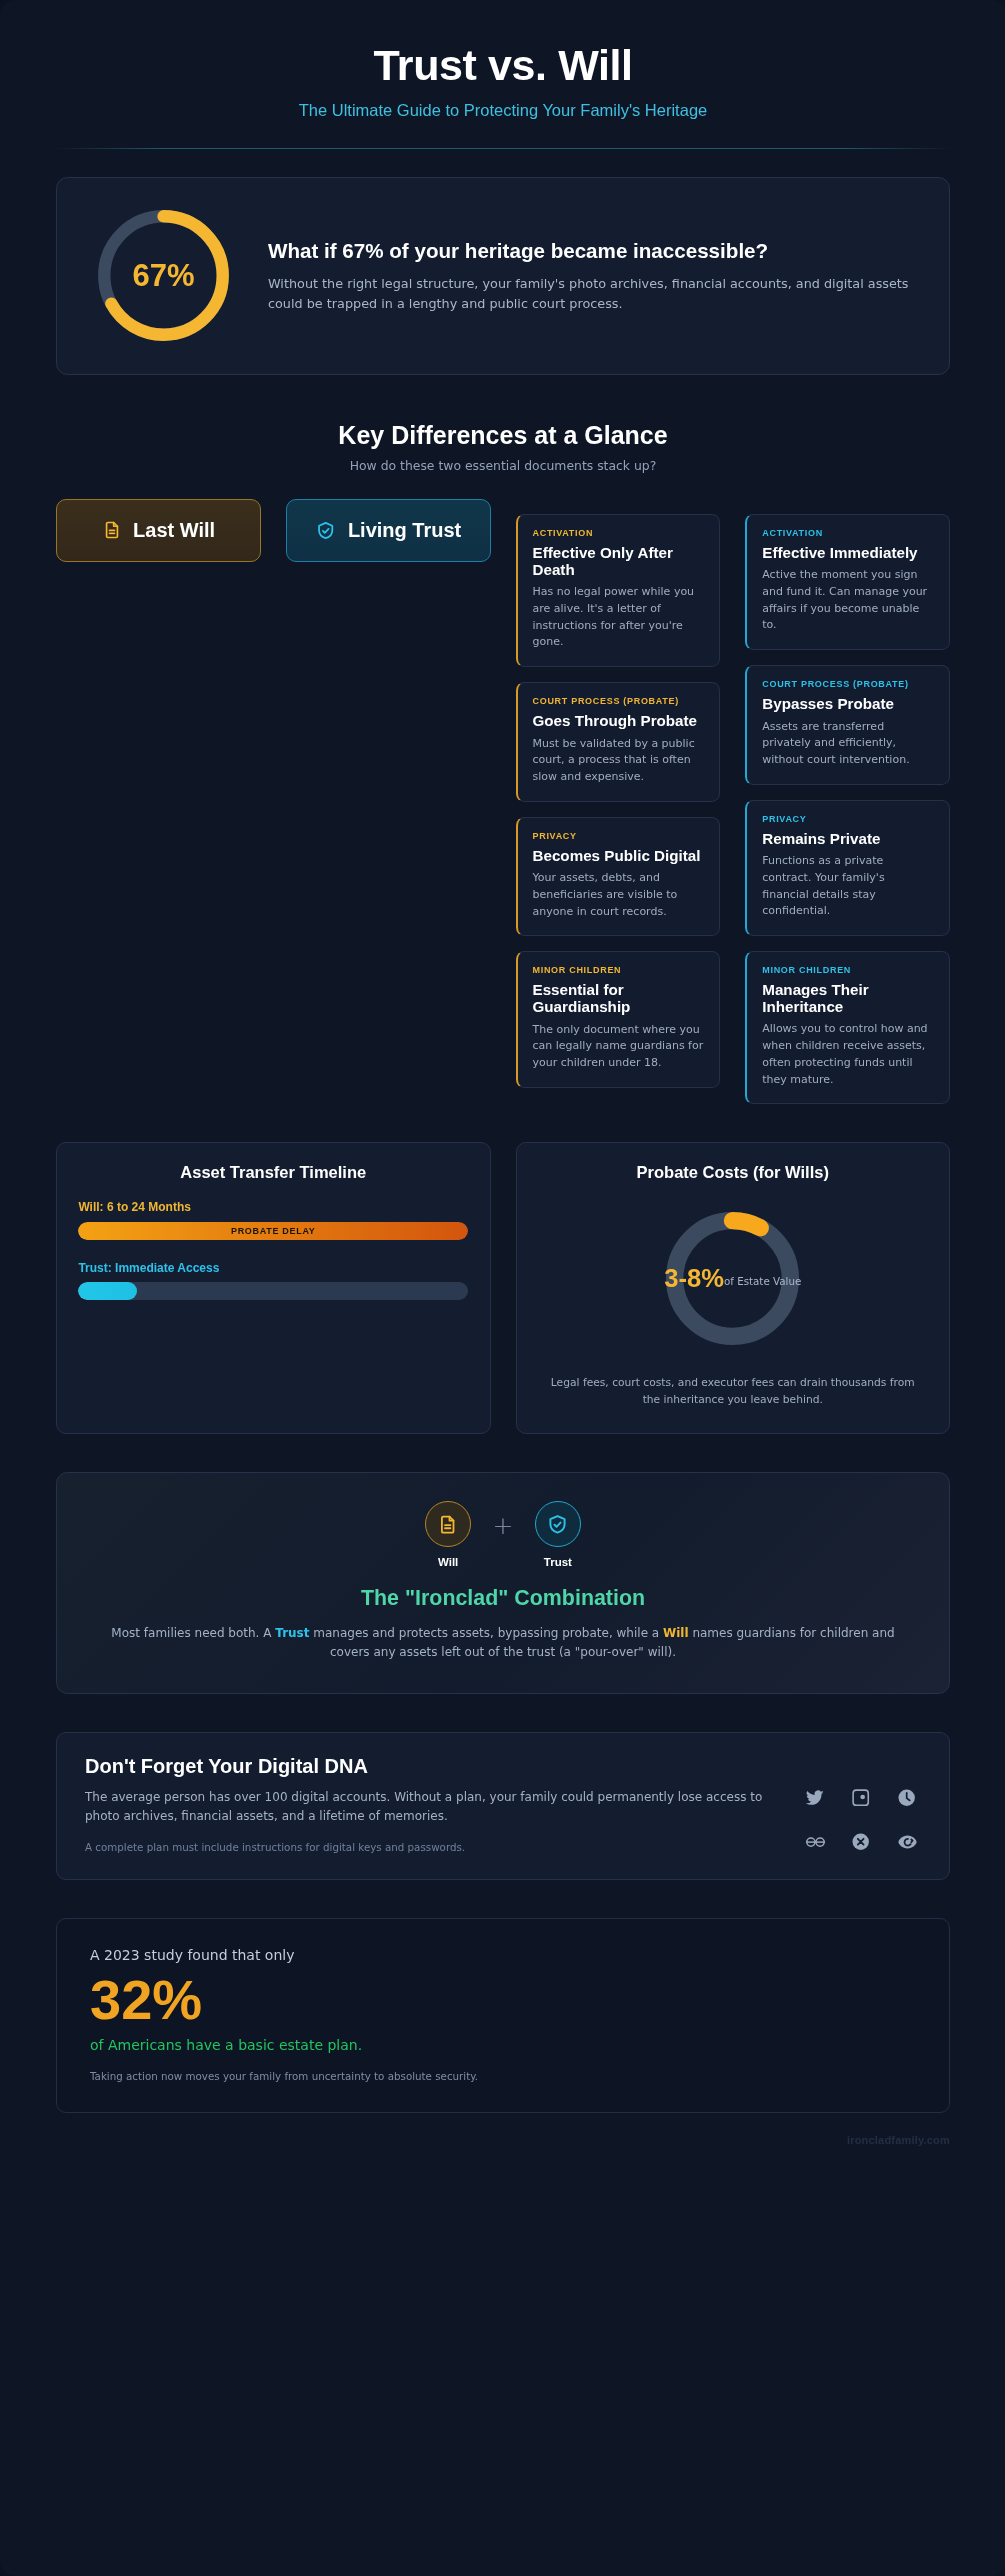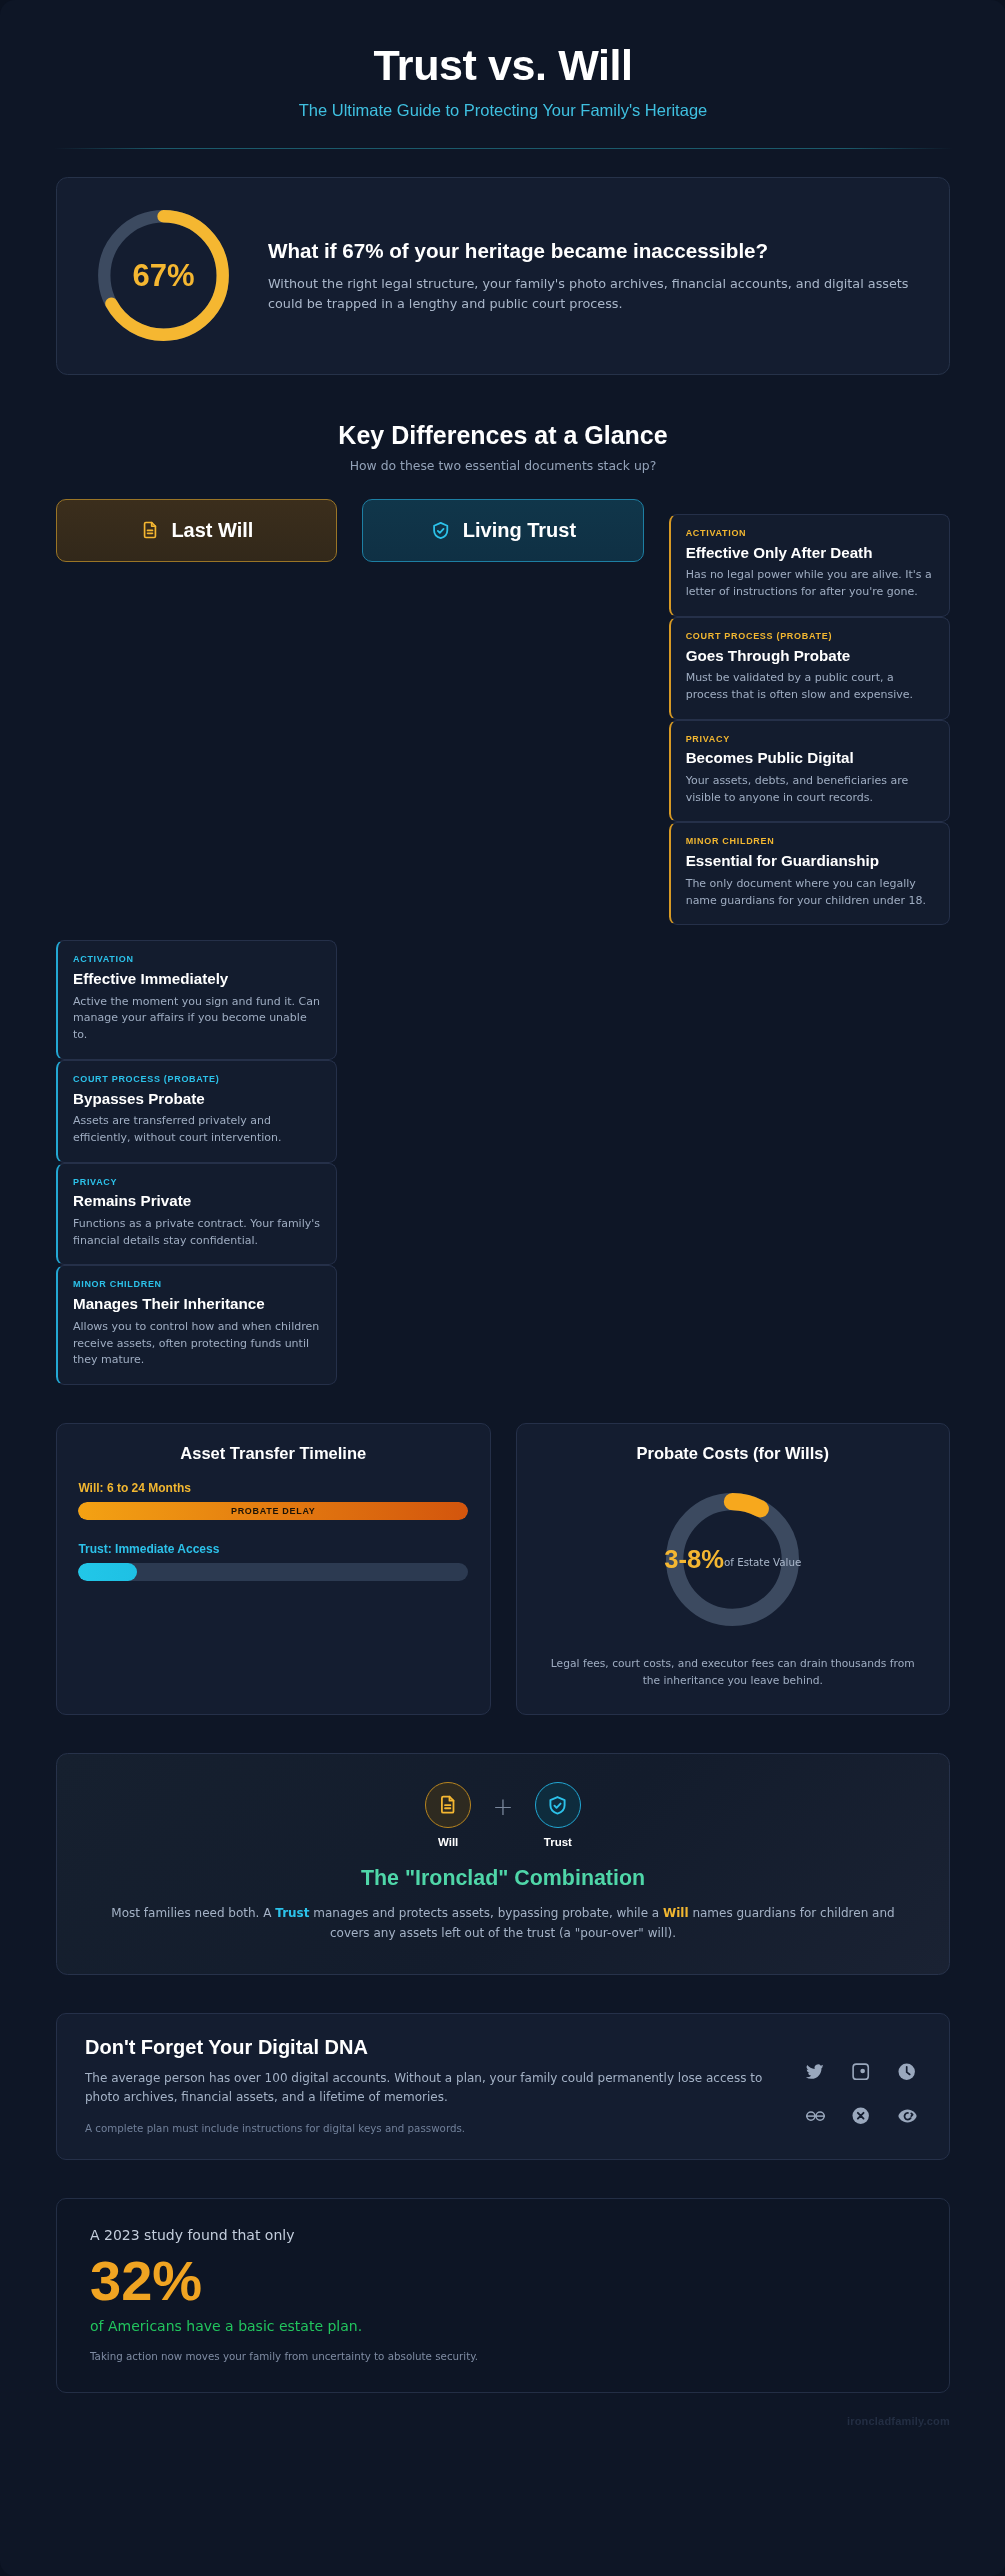--- a/index.html
+++ b/index.html
@@ -99,21 +99,21 @@
   .section-head p {
     margin: 8.2px 0 0 0;
     font-size: 12.4px;
     color: #93a2b8;
   }
 
   
   .compare {
     margin: 26px 56px 0 56px;
     display: grid;
-    grid-template-columns: 1fr 1fr 1fr;
+    grid-template-columns: 1fr 1fr 1fr 1fr;
     column-gap: 25px;
     row-gap: 0;
   }
   .col-head {
     display: flex;
     align-items: center;
     justify-content: center;
     gap: 11.5px;
     height: 61px;
     border-radius: 10px;
@@ -125,21 +125,21 @@
   .col-head.will {
     background: linear-gradient(180deg, #3b2e1c 0%, #32281a 100%);
     border: 0.8px solid #9a7526;
   }
   .col-head.trust {
     background: linear-gradient(180deg, #10364a 0%, #0f3044 100%);
     border: 0.8px solid #1d7fa3;
   }
   .col-head .ico { display: flex; align-items: center; }
 
-  .cards-col { display: flex; flex-direction: column; gap: 0; margin-top: 15px; }
+  .cards-col { display: flex; flex-direction: column; gap: 15px; margin-top: 15px; }
   .cmp-card {
     background: #131c2e;
     border: 0.8px solid #253049;
     border-radius: 8.2px;
     padding: 13px 15px 15px 15px;
     min-height: 87px;
     box-sizing: border-box;
   }
   .cmp-card.will { border-left: 2.5px solid #d79a25; }
   .cmp-card.trust { border-left: 2.5px solid #23a8d4; }
@@ -255,21 +255,21 @@
   .kw-will { color: #f2b731; font-weight: bold; }
 
   
   .digital {
     margin: 38px 56px 0 56px;
     background: #141d30;
     border: 0.8px solid #253049;
     border-radius: 10px;
     padding: 21.4px 28px 23px 28px;
     display: flex;
-    align-items: center;
+    align-items: flex-end;
     gap: 28px;
   }
   .digital-body { flex: 1 1 auto; }
   .digital-body h3 {
     margin: 0 0 10px 0;
     font-size: 20px;
     color: #ffffff;
     font-family: "Liberation Sans", sans-serif;
     font-weight: bold;
   }

